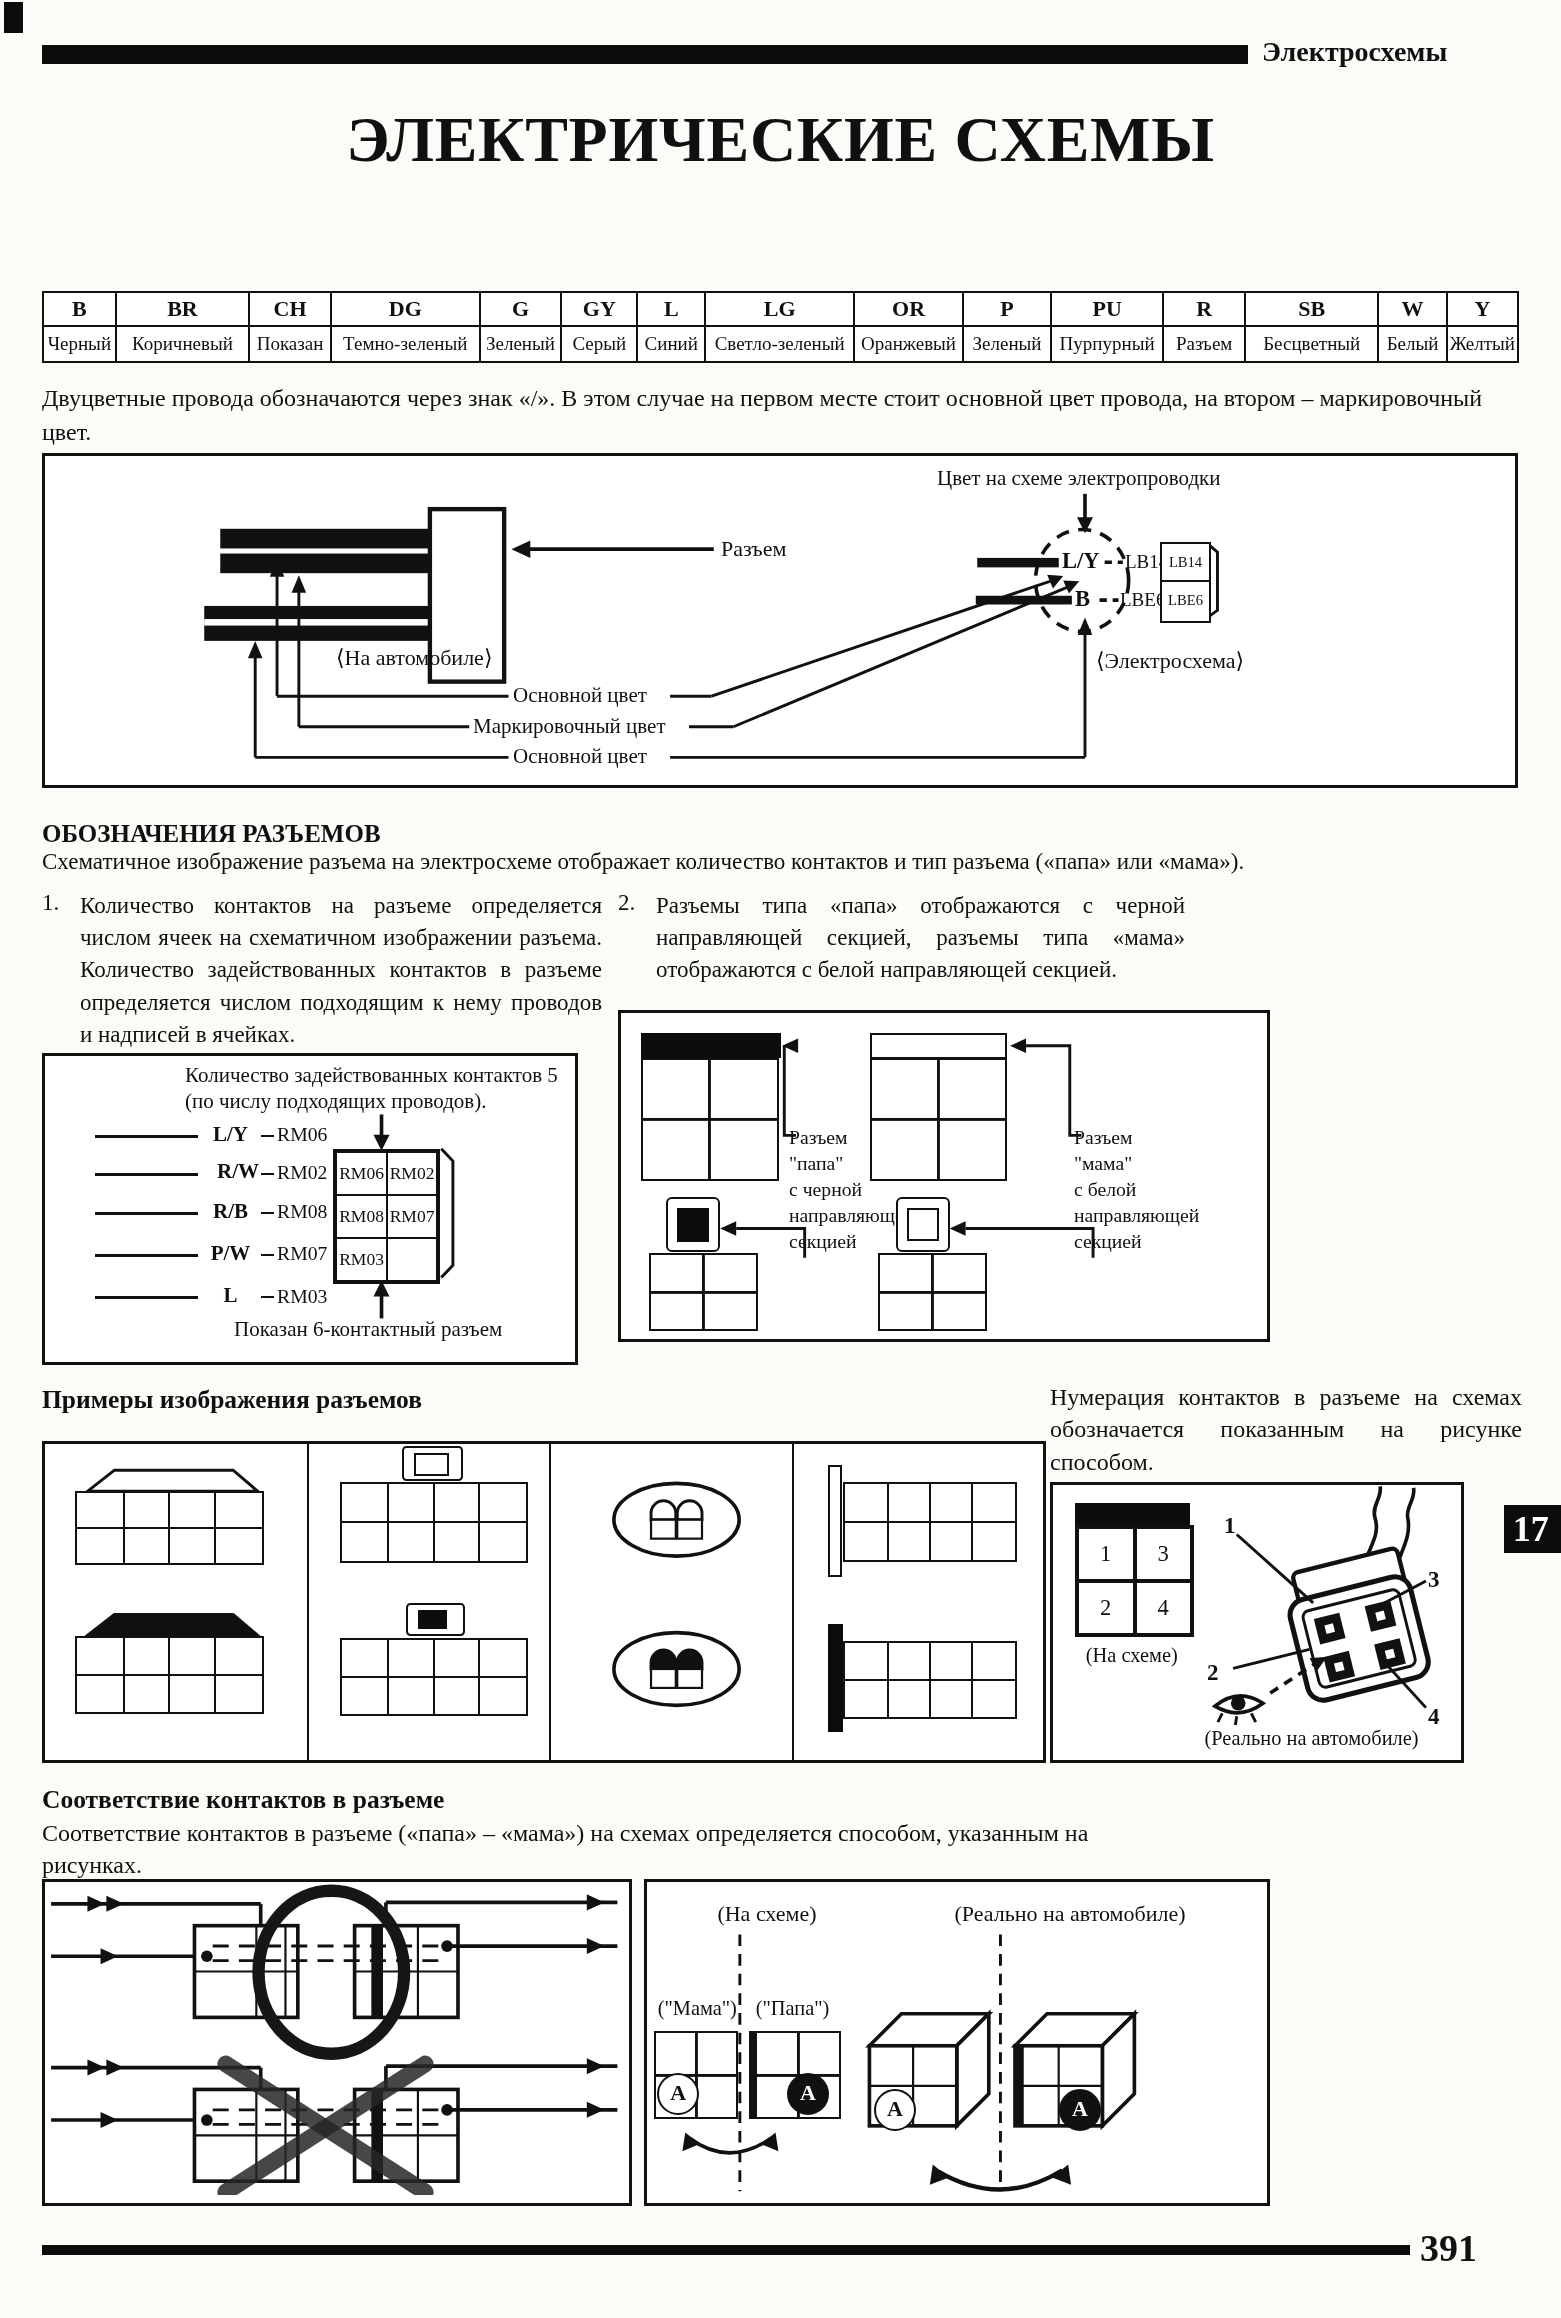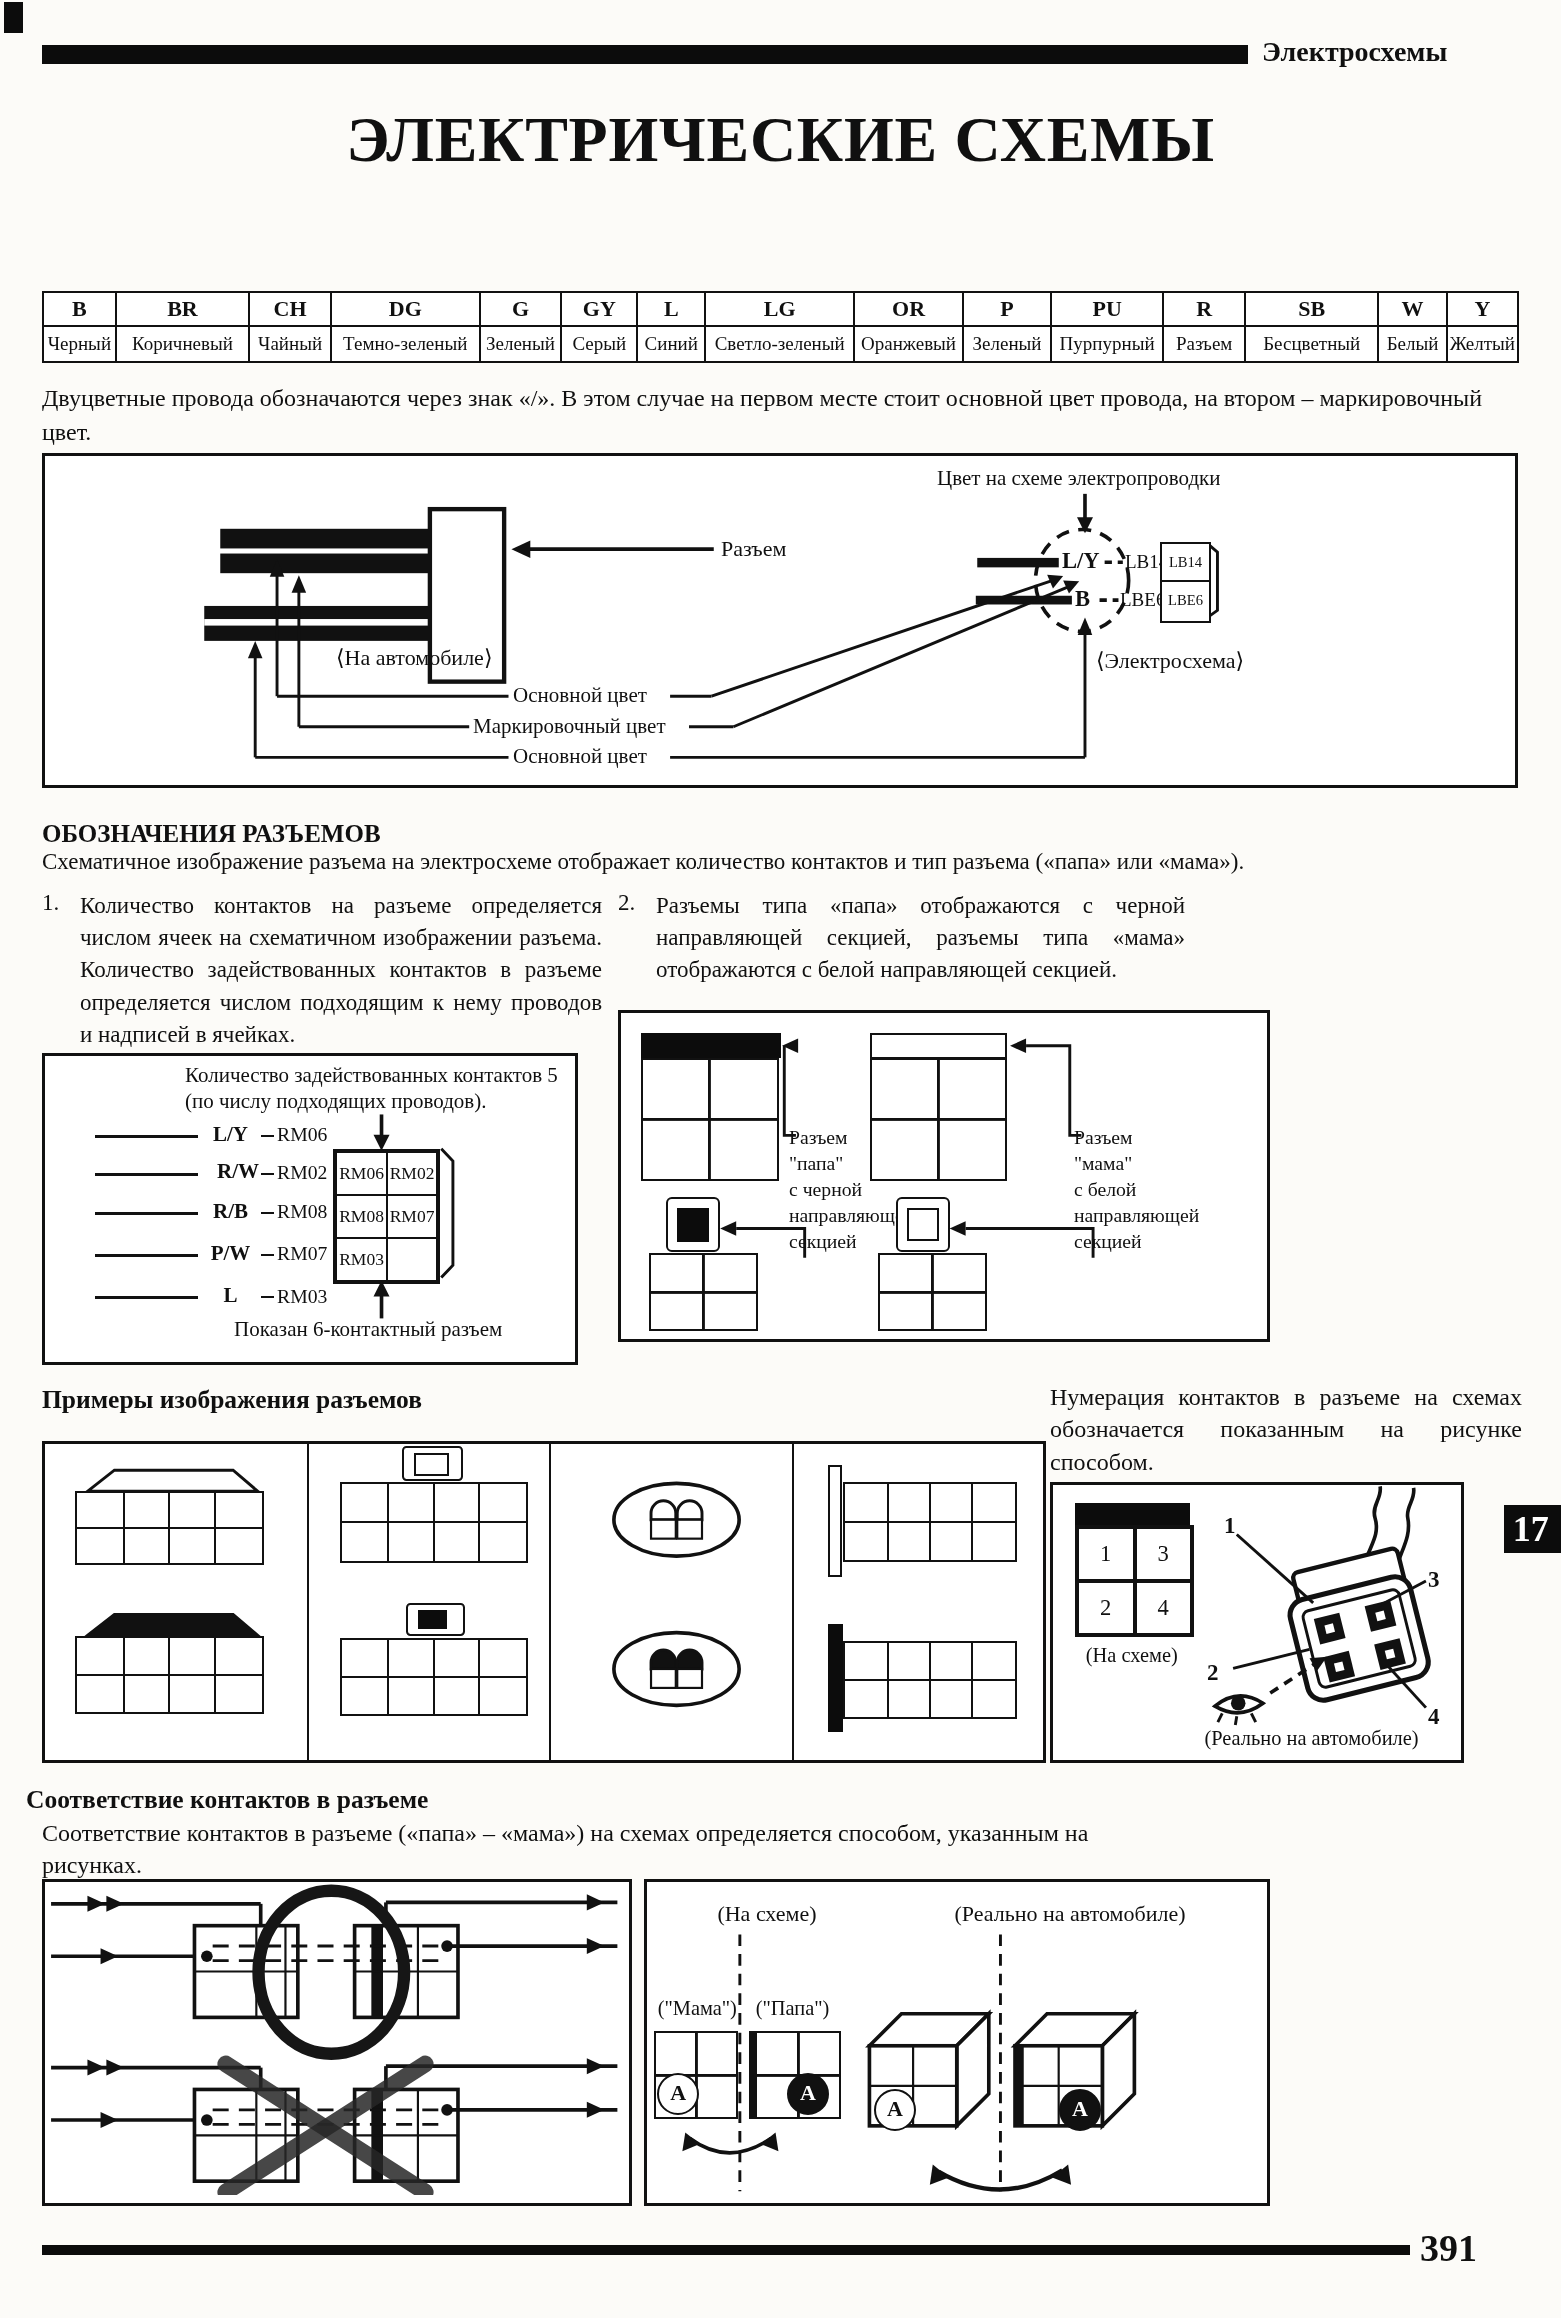--- a/index.html
+++ b/index.html
@@ -79,21 +79,21 @@
       <th>P</th>
       <th>PU</th>
       <th>R</th>
       <th>SB</th>
       <th>W</th>
       <th>Y</th>
     </tr>
     <tr>
       <td>Черный</td>
       <td>Коричневый</td>
-      <td>Чайный</td>
+      <td>Показан</td>
       <td>Темно-зеленый</td>
       <td>Зеленый</td>
       <td>Серый</td>
       <td>Синий</td>
       <td>Светло-зеленый</td>
       <td>Оранжевый</td>
       <td>Зеленый</td>
       <td>Пурпурный</td>
       <td>Разъем</td>
       <td>Бесцветный</td>
@@ -353,21 +353,21 @@
     <div class="t b" style="left:375px;top:82px;font-size:23px;">3</div>
     <div class="t b" style="left:154px;top:175px;font-size:23px;">2</div>
     <div class="t b" style="left:375px;top:219px;font-size:23px;">4</div>
     <div class="t" style="left:120px;top:242px;width:277px;text-align:center;font-size:20.4px;">(Реально на автомобиле)</div>
   </div>
 
   <div class="bar" style="left:1504px;top:1505px;width:58px;height:48px;">
     <span style="color:#fff;font-weight:bold;font-size:36px;line-height:48px;padding-left:8.7px;display:block;">17</span>
   </div>
 
-  <div class="t b" style="left:26px;top:1785px;font-size:25.5px;">Соответствие контактов в разъеме</div>
+  <div class="t b" style="left:42px;top:1785px;font-size:25.5px;">Соответствие контактов в разъеме</div>
   <div class="wrap" style="left:42px;top:1817px;width:1151px;font-size:24px;line-height:1.35;">Соответствие контактов в разъеме («папа» – «мама») на схемах определяется способом, указанным на рисунках.</div>
 
   <div class="box" style="left:42px;top:1879px;width:584px;height:321px;">
     <svg class="abs" style="left:0;top:0;" width="577" height="313" viewBox="0 0 792 430">
 
       <line x1="8" y1="30" x2="296" y2="30" stroke="#111" stroke-width="5"></line>
       <polygon points="82,30 58,19 58,41" fill="#111"></polygon>
         <polygon points="108,30 84,19 84,41" fill="#111"></polygon>
       <line x1="296" y1="30" x2="296" y2="60" stroke="#111" stroke-width="5"></line>
       <rect x="205" y="60" width="142" height="126" fill="#fff" stroke="#111" stroke-width="5"></rect>

